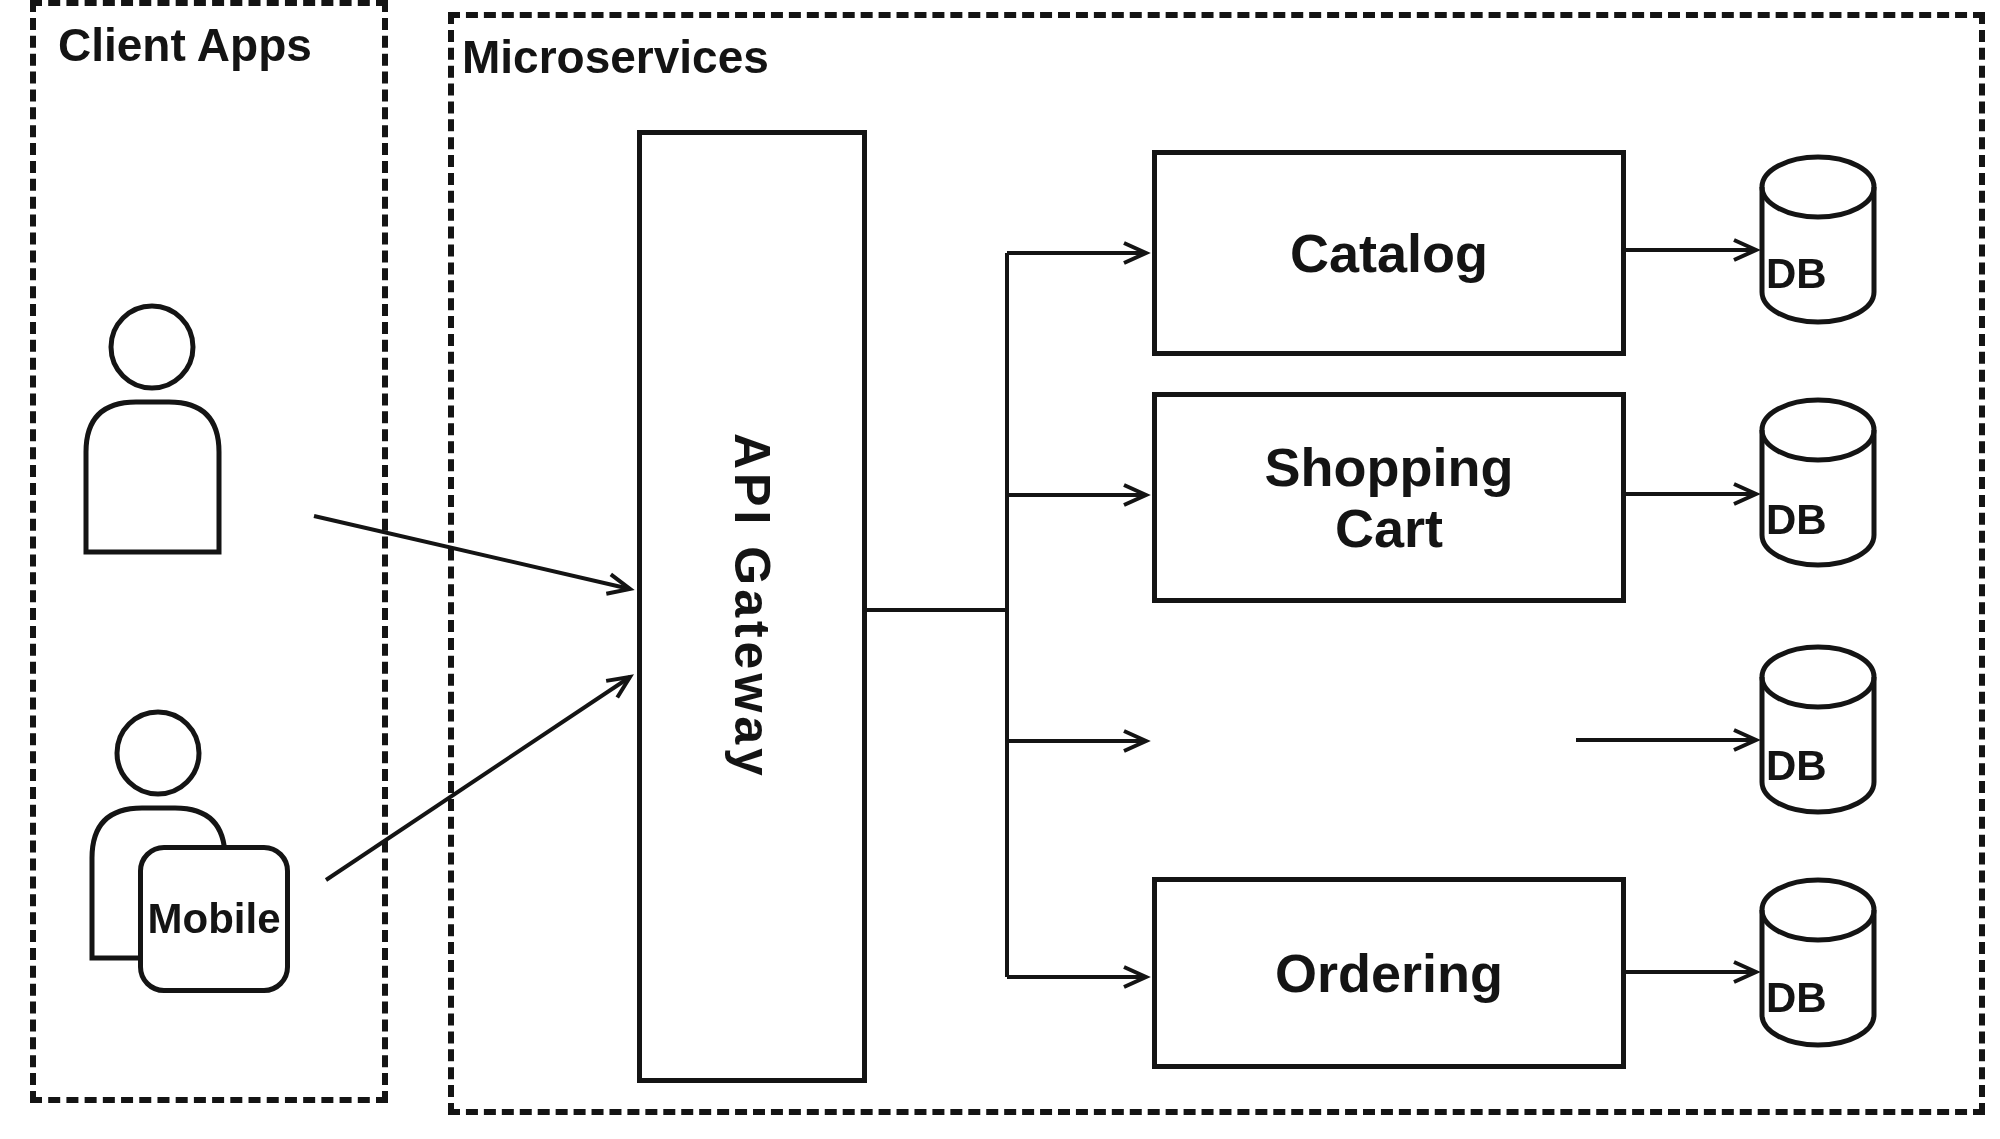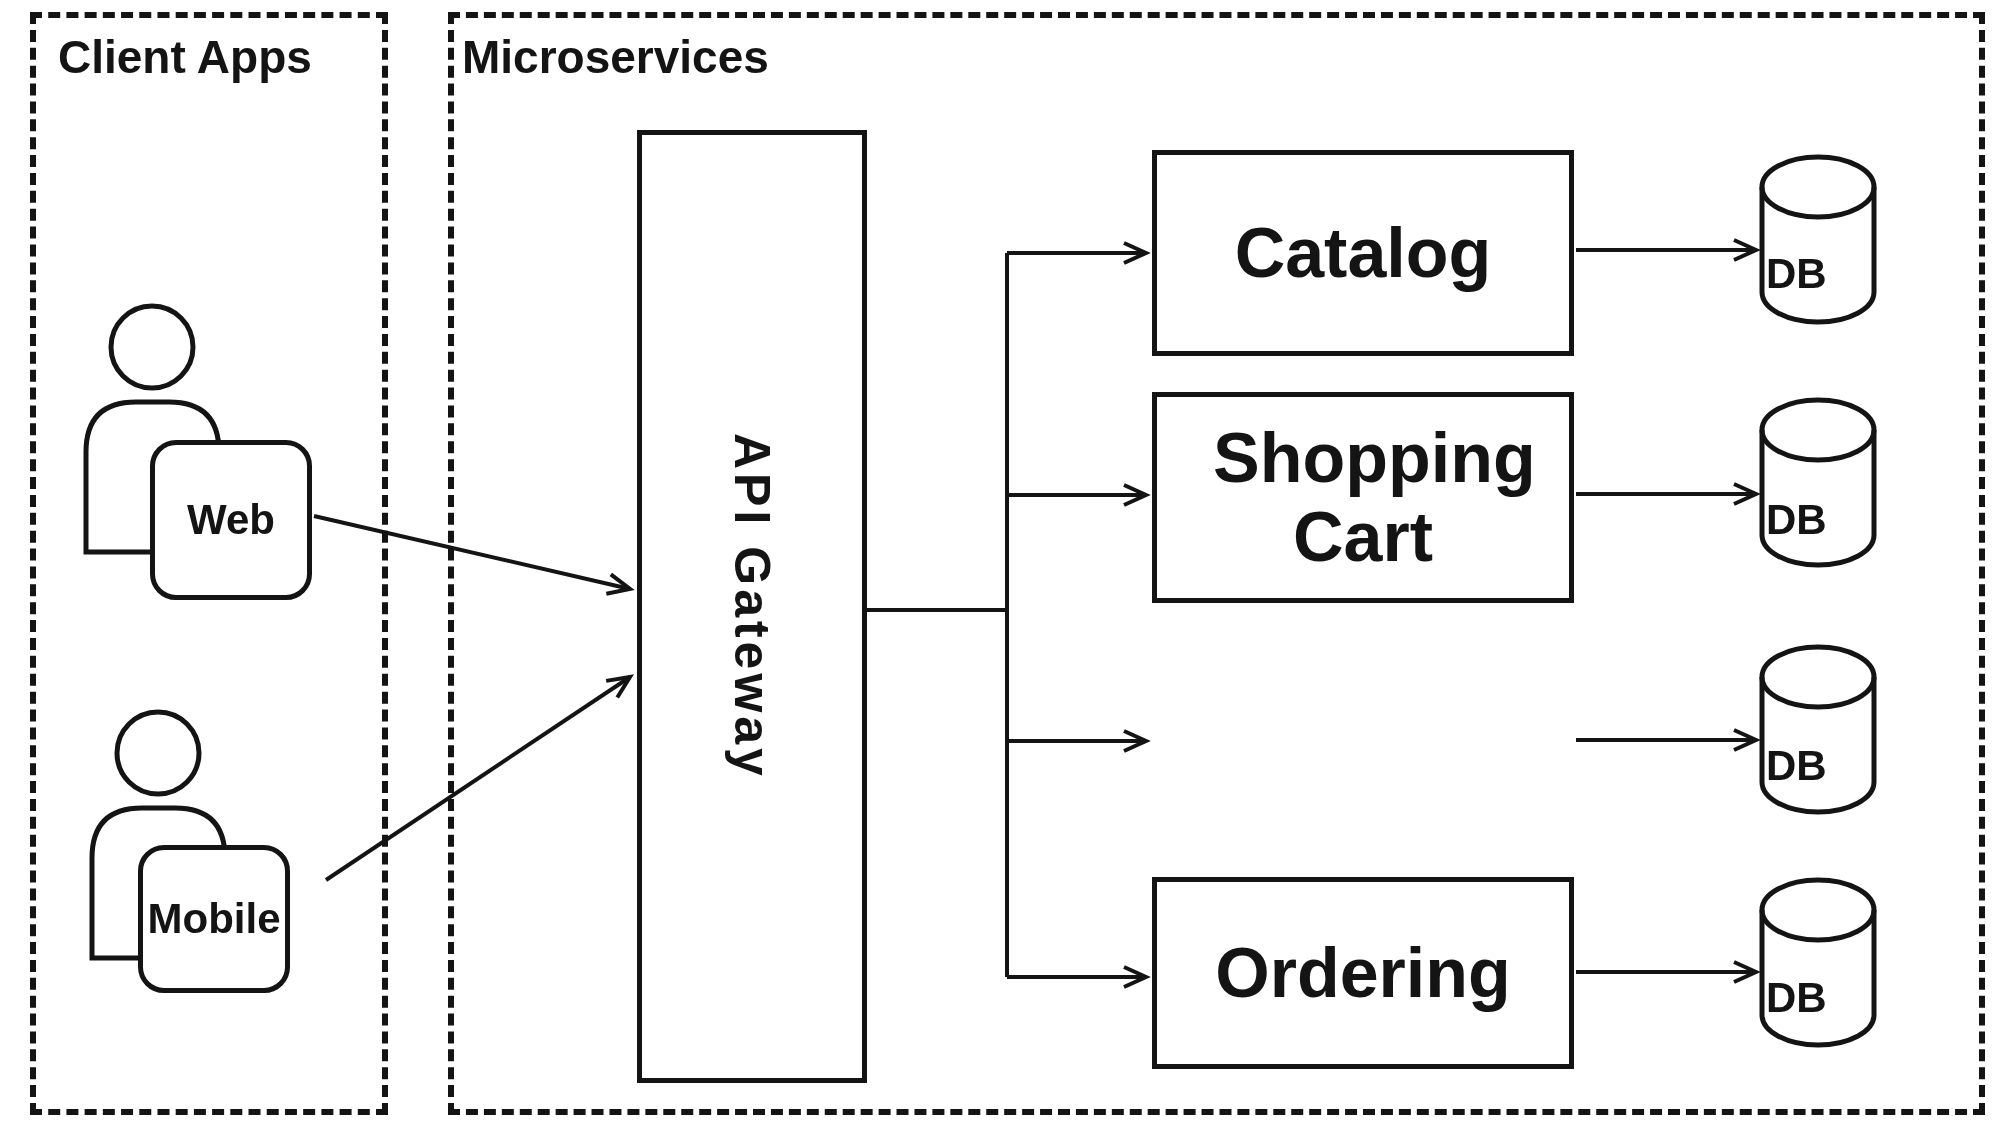--- a/index.html
+++ b/index.html
@@ -30,21 +30,21 @@
     position: absolute;
     box-sizing: border-box;
     border: 5px solid var(--stroke, #141414);
     background: var(--background, #ffffff);
     display: flex;
     align-items: center;
     justify-content: center;
     font-weight: bold;
     text-align: center;
   }
-  .service { left: 1152px; width: 422px; font-size: 70px; line-height: 1.12; }
+  .service { left: 1152px; width: 474px; font-size: 54px; line-height: 1.12; }
   .svc-label { max-width: 340px; }
   .client { border-radius: 26px; font-size: 42px; }
   .gateway-label {
     writing-mode: vertical-rl;
     font-size: 50px;
     letter-spacing: 4px;
     font-weight: bold;
   }
   .db-label {
     position: absolute;
@@ -52,21 +52,21 @@
     font-weight: bold;
     font-size: 42px;
     line-height: 52px;
   }
 </style>
 </head>
 <body>
 
 <div class="stage">
 
-  <div class="group" style="left:30px; top:12px; width:358px; height:1103px;">
+  <div class="group" style="left:30px; top:0; width:358px; height:1103px;">
     <div class="group-title" style="left:22px; top:12px;">Client Apps</div>
   </div>
 
   <div class="group" style="left:448px; top:12px; width:1537px; height:1103px;">
     <div class="group-title" style="left:8px; top:12px; width:100%; text-align:left;">Microservices</div>
   </div>
 
   <svg class="layer" viewBox="0 0 2000 1139">
     <defs>
       <marker id="arrow" markerUnits="userSpaceOnUse" markerWidth="36" markerHeight="36" viewBox="0 0 36 36" refX="30" refY="18" orient="auto">
@@ -108,23 +108,20 @@
     <g stroke-width="5">
       <path class="skf" d="M1762 677 A56 30 0 0 1 1874 677 L1874 782 A56 30 0 0 1 1762 782 Z"></path>
       <path class="sk" d="M1762 677 A56 30 0 0 0 1874 677"></path>
     </g>
     <g stroke-width="5">
       <path class="skf" d="M1762 910 A56 30 0 0 1 1874 910 L1874 1015 A56 30 0 0 1 1762 1015 Z"></path>
       <path class="sk" d="M1762 910 A56 30 0 0 0 1874 910"></path>
     </g>
   </svg>
 
-  <div class="node client" style="left:150px; top:440px; width:162px; height:160px;">
-    <span>Web</span>
-  </div>
   <div class="node client" style="left:138px; top:845px; width:152px; height:148px;">
     <span>Mobile</span>
   </div>
 
   <div class="node" style="left:637px; top:130px; width:230px; height:953px;">
     <span class="gateway-label">API Gateway</span>
   </div>
 
   <div class="node service" style="top:150px; height:206px;">
     <span class="svc-label">Catalog</span>

